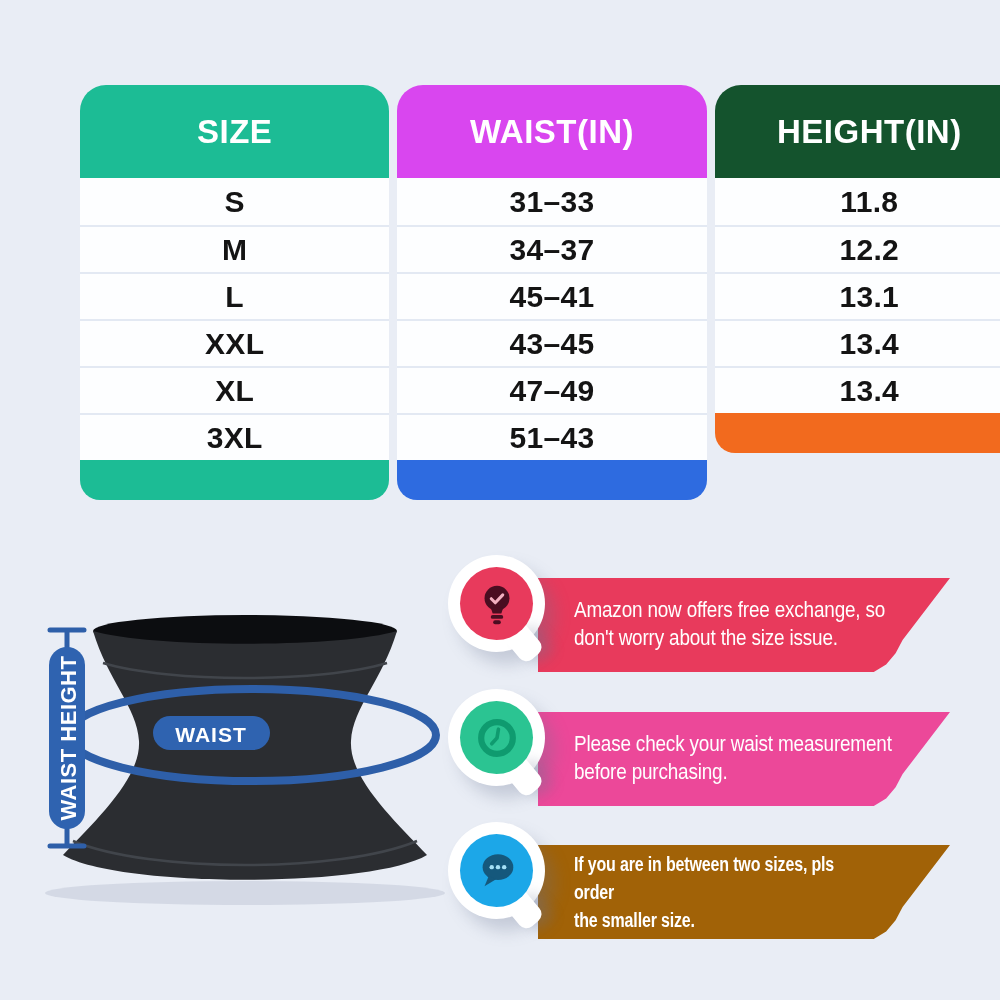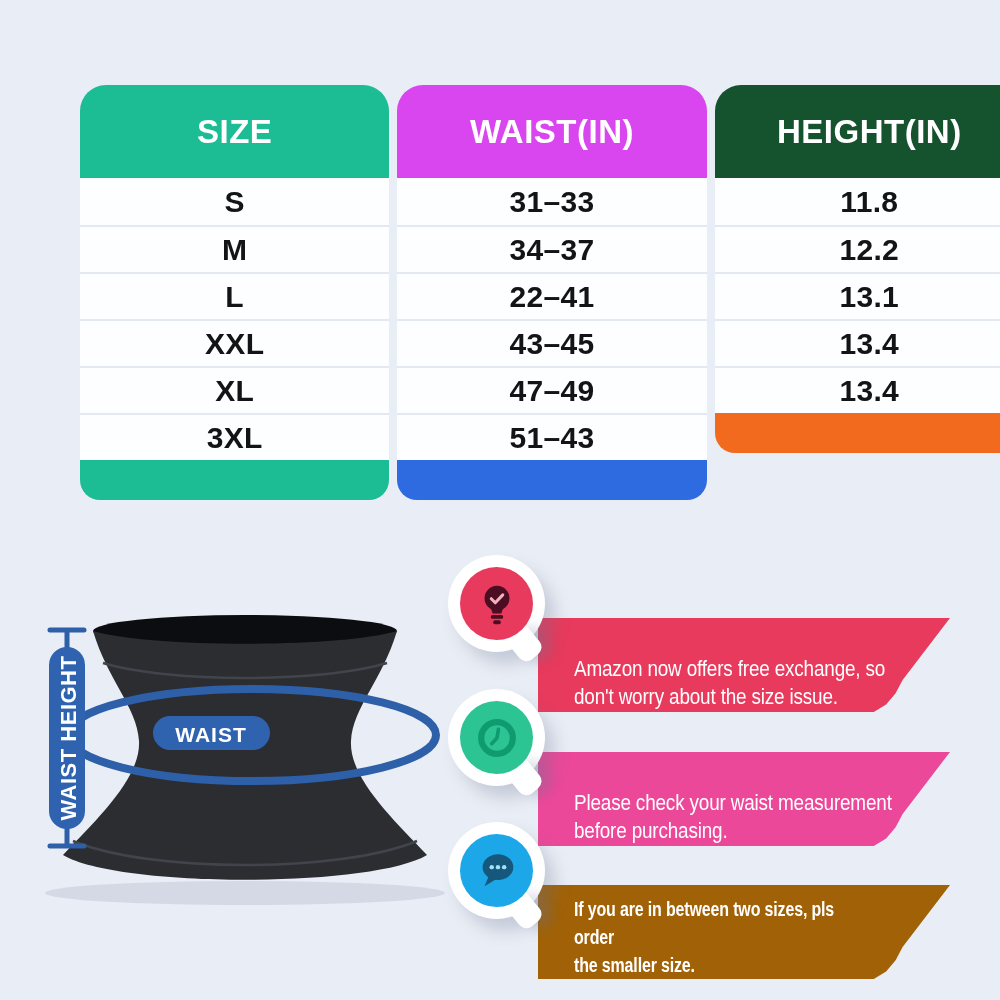--- a/index.html
+++ b/index.html
@@ -17,21 +17,21 @@
   .cell + .cell { border-top:2px solid #E3E9F3; }
   .col-footer { height:40px; border-radius:0 0 20px 20px; }
 
   
   .figure { position:absolute; left:0; top:585px; width:470px; height:380px; }
   .figure text { font-family:"Liberation Sans","DejaVu Sans",sans-serif; }
 
   
   .banner { position:absolute; left:538px; width:412px; height:94px;
             clip-path:polygon(0 0,100% 0,88.5% 66%,86.8% 80%,84.5% 92%,81.5% 100%,0 100%);
-            display:flex; align-items:flex-end; padding-left:36px;margin-top:40px; }
+            display:flex; align-items:center; padding-left:36px; }
   .c1 .banner { top:578px; } .c2 .banner { top:712px; } .c3 .banner { top:845px; }
   .banner-text { color:#fff; transform-origin:left center; }
   .t12 { font-size:21.5px; line-height:1.3; transform:scaleX(.88); letter-spacing:-.2px; }
   .t3  { font-size:20px; font-weight:700; line-height:1.4; transform:scaleX(.8); letter-spacing:-.2px; }
 
   .badge { position:absolute; left:448px; width:97px; height:97px; background:#fff; border-radius:50%;
            box-shadow:10px 12px 16px rgba(105,115,145,.28); }
   .c1 .badge { top:555px; } .c2 .badge { top:689px; } .c3 .badge { top:822px; }
   .badge-tail { position:absolute; left:62px; top:68px; width:26px; height:38px; background:#fff;
                 border-radius:9px; transform:rotate(-40deg); box-shadow:8px 10px 12px rgba(105,115,145,.22); }
@@ -51,21 +51,21 @@
       <div class="cell">L</div>
       <div class="cell">XXL</div>
       <div class="cell">XL</div>
       <div class="cell">3XL</div>
       <div class="col-footer" style="background: rgb(28, 188, 149);"></div>
     </div>
     <div class="col">
       <div class="col-header" style="background: #d946ef;">WAIST(IN)</div>
       <div class="cell">31–33</div>
       <div class="cell">34–37</div>
-      <div class="cell">22–41</div>
+      <div class="cell">45–41</div>
       <div class="cell">43–45</div>
       <div class="cell">47–49</div>
       <div class="cell">51–43</div>
       <div class="col-footer" style="background: rgb(46, 107, 224);"></div>
     </div>
     <div class="col">
       <div class="col-header" style="background: #14532d;">HEIGHT(IN)</div>
       <div class="cell">11.8</div>
       <div class="cell">12.2</div>
       <div class="cell">13.1</div>

